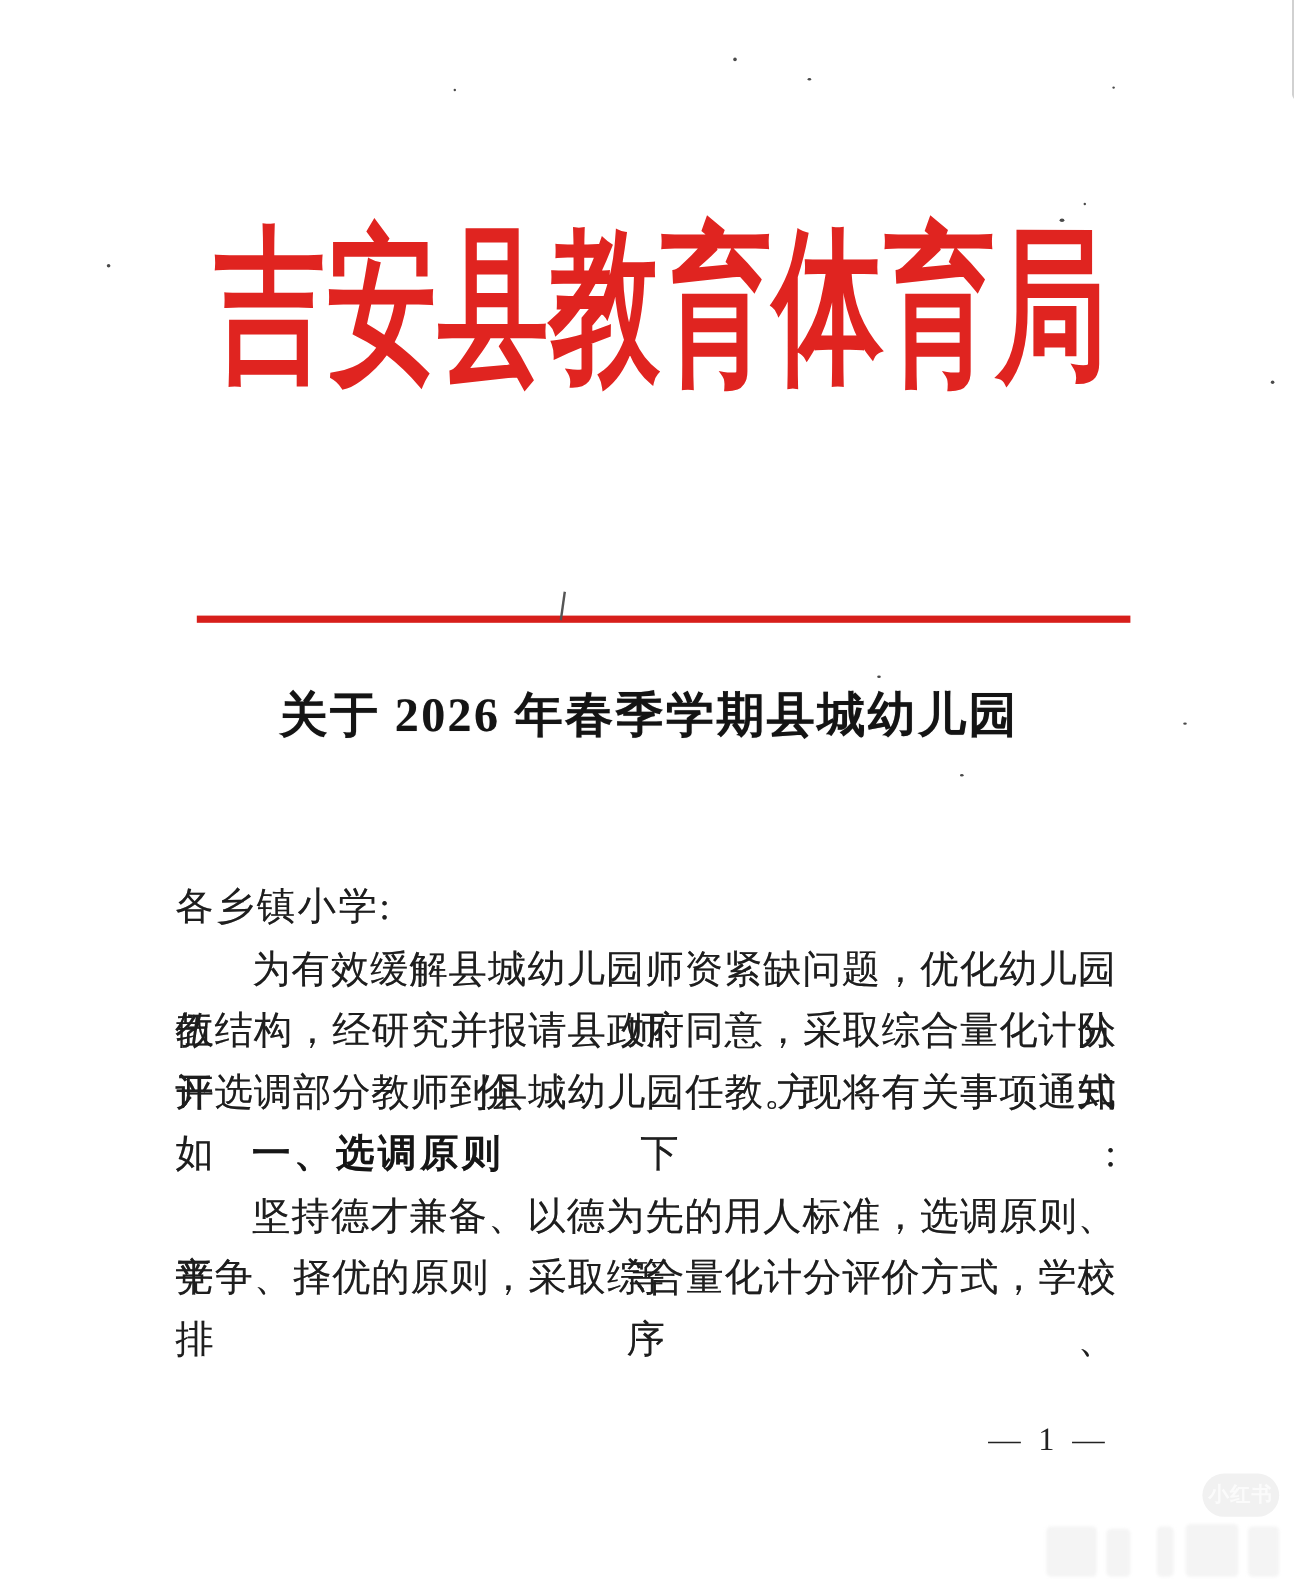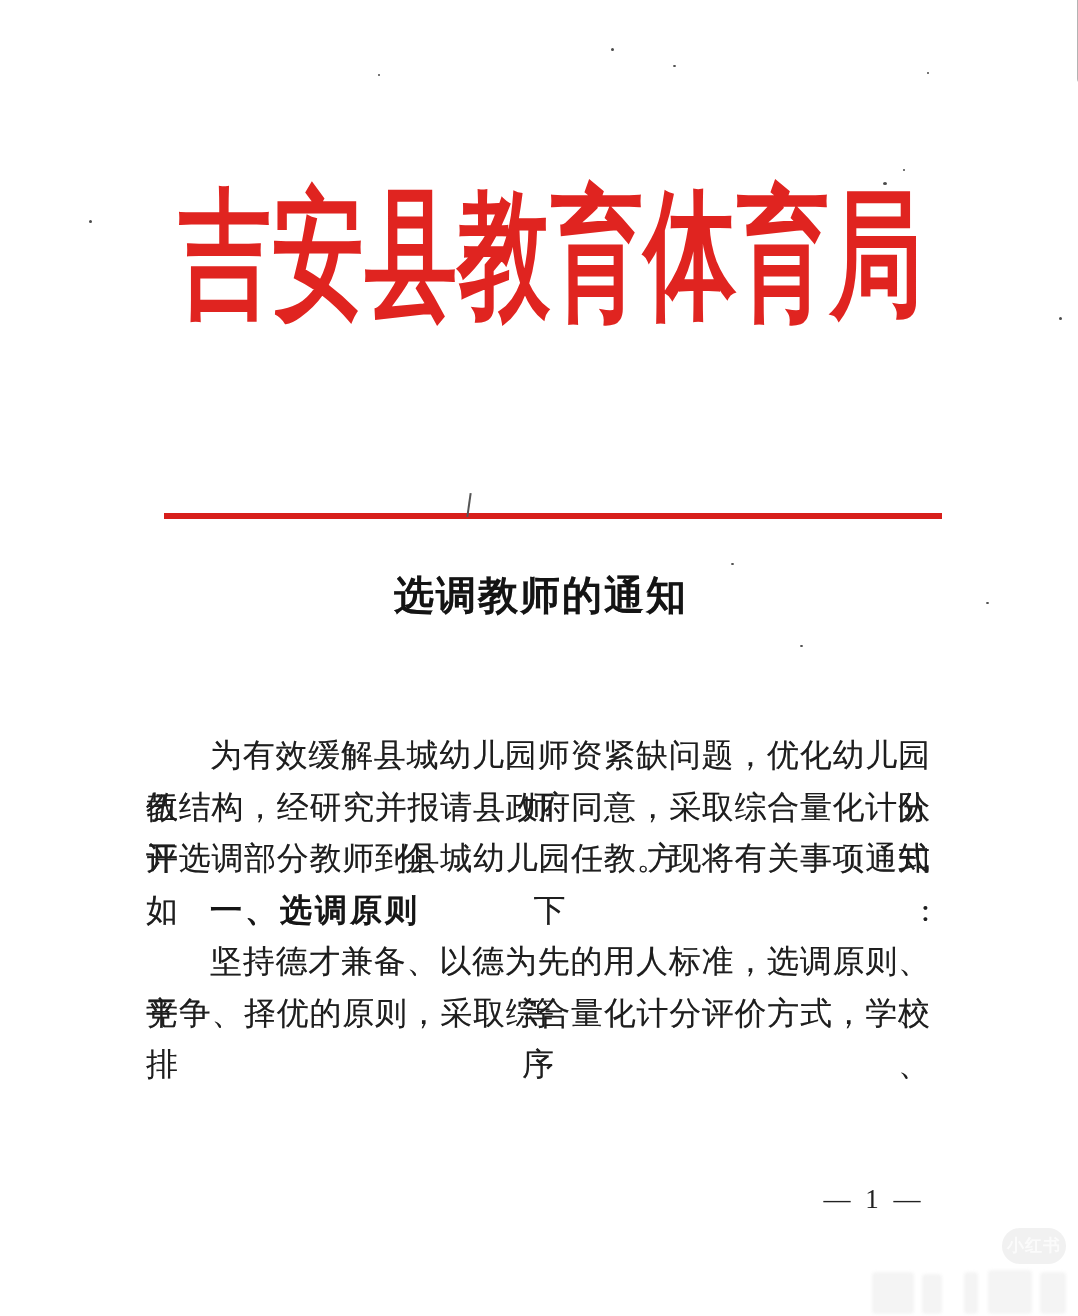--- a/index.html
+++ b/index.html
@@ -186,24 +186,25 @@
 <body>
 
 <div class="page">
 
   <div class="agency-header">吉安县教育体育局</div>
 
   <div class="red-rule"></div>
   <div class="scan-tick"></div>
 
   <div class="doc-title">
-    <div>选调教师的通知</div>
+    <div>关于 2026 年春季学期县城幼儿园</div>
   </div>
 
   <div class="body-block">
+    <div class="body-line">各乡镇小学:</div>
     <div class="body-line justify indent">为有效缓解县城幼儿园师资紧缺问题，优化幼儿园教师队</div>
     <div class="body-line justify">伍结构，经研究并报请县政府同意，采取综合量化计分评价方式</div>
     <div class="body-line justify">开选调部分教师到县城幼儿园任教。现将有关事项通知如下:</div>
     <div class="body-line heading indent">一、选调原则</div>
     <div class="body-line justify indent">坚持德才兼备、以德为先的用人标准，选调原则、平等、</div>
     <div class="body-line justify">竞争、择优的原则，采取综合量化计分评价方式，学校排序、</div>
   </div>
 
   <div class="page-number">— 1 —</div>
 

